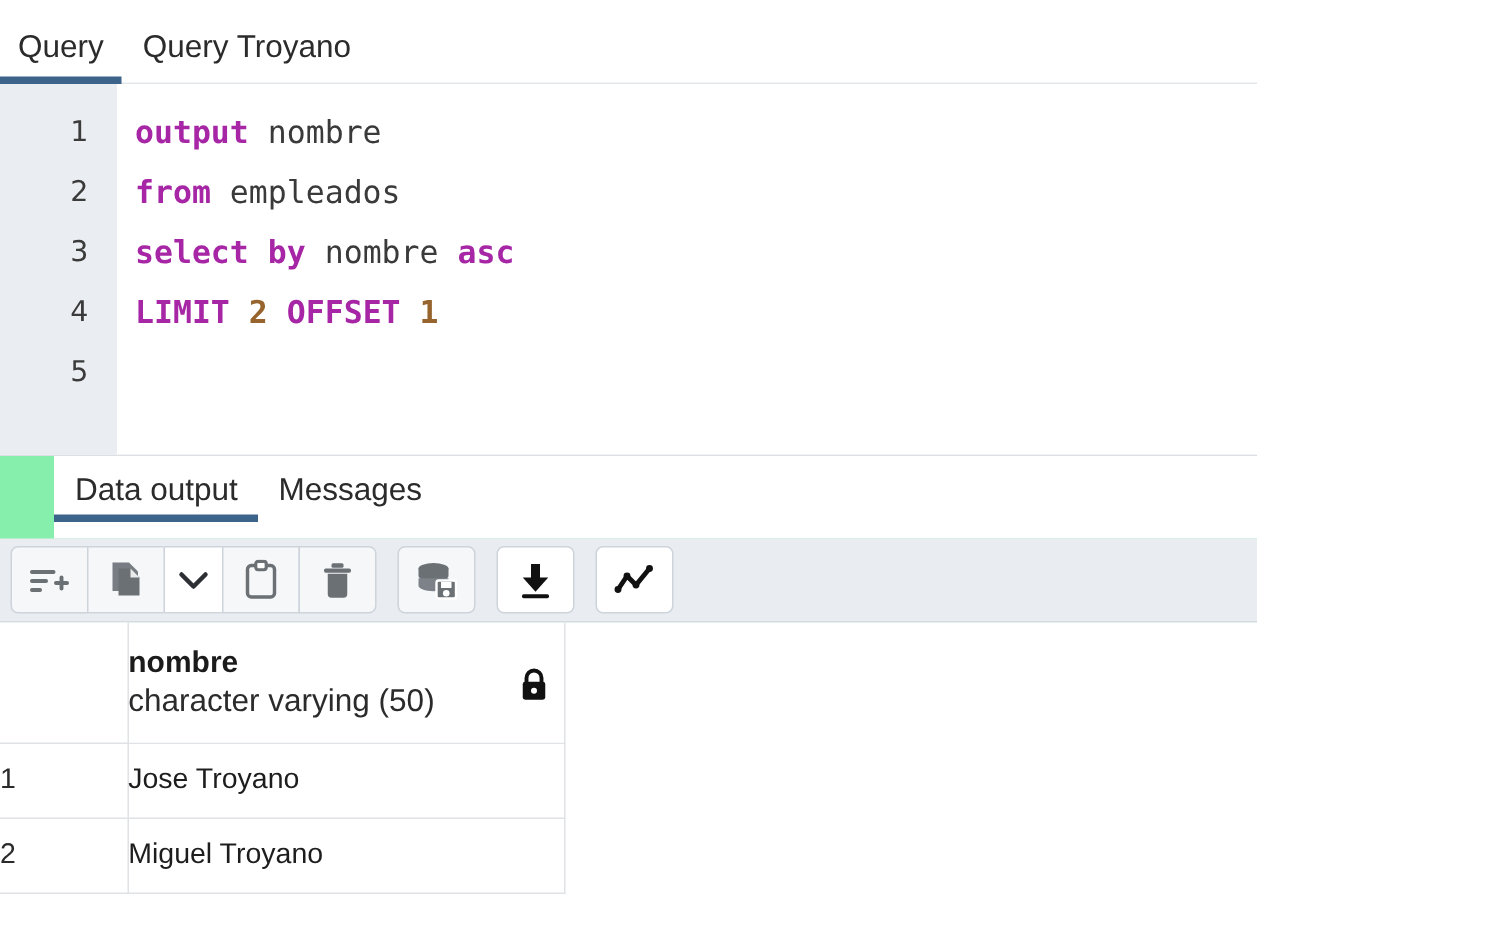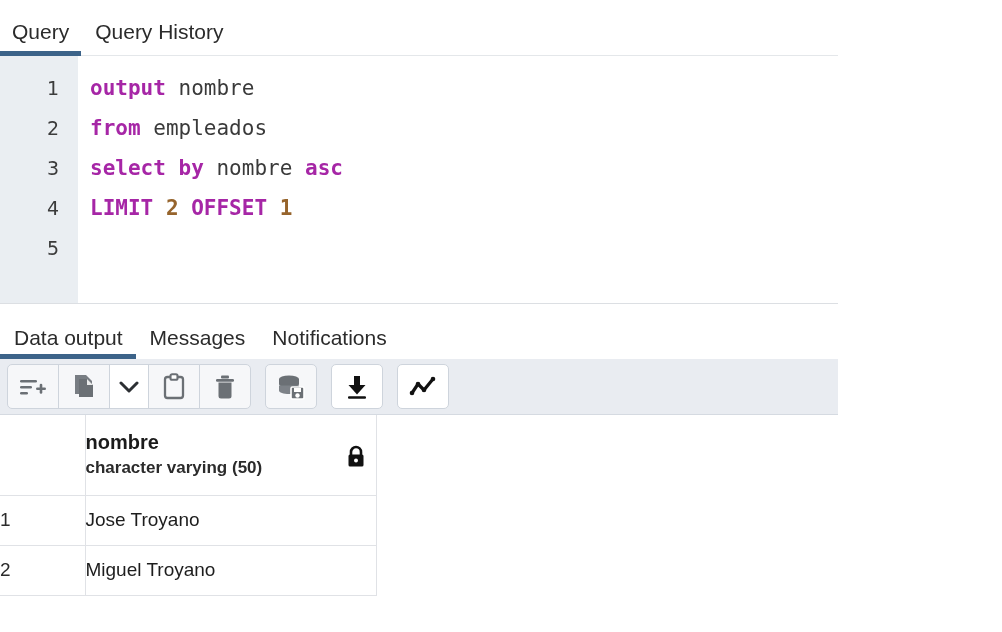--- a/index.html
+++ b/index.html
@@ -99,23 +99,24 @@
   .tok-comment { color: #9c5d2b; }
   .tok-keyword { color: #a626a6; font-weight: bold; }
   .tok-ident   { color: #3a3a3a; }
   .tok-number  { color: #96642c; font-weight: bold; }
 
   
   .paneltabs {
     flex: 0 0 55px;
     height: 55px;
     display: flex;
-    align-items: flex-end;
-    background: #ffffff;
-    box-sizing: border-box;
+    align-items: center;
+    background: #ffffff;
+    box-sizing: border-box;
+    margin-left: 36px;
   }
   .ptab {
     font-size: 21px;
     color: #2b2b2b;
     line-height: 1;
     padding: 0 0 11px 0;
     margin-right: 27px;
     position: relative;
     cursor: pointer;
     white-space: nowrap;
@@ -195,24 +196,23 @@
     position: relative;
     padding: 11px 14px 0 14px;
   }
   .hdr-name {
     font-weight: bold;
     font-size: 20px;
     color: #1b1b1b;
     line-height: 26px;
   }
   .hdr-type {
-    font-size: 17px;
+    font-size: 21px;
     color: #2b2b2b;
     line-height: 26px;
-    font-weight: bold;
   }
   .hdr-lock {
     position: absolute;
     right: 10px;
     top: 30px;
   }
   .data-row { height: 50px; }
   .cell-rownum {
     padding-left: 14px;
     font-size: 19px;
@@ -224,21 +224,21 @@
     color: #1d1d1d;
   }
 </style>
 </head>
 <body>
 
 <div class="app">
 
   <div class="tabbar">
     <div class="tab active">Query</div>
-    <div class="tab">Query History</div>
+    <div class="tab">Query Troyano</div>
   </div>
 
   <div class="editor">
     <div class="gutter">
       <div class="gutter-line">1</div>
       <div class="gutter-line">2</div>
       <div class="gutter-line">3</div>
       <div class="gutter-line">4</div>
       <div class="gutter-line">5</div>
     </div>
@@ -246,21 +246,20 @@
         <div class="code-line"><span class="tok-keyword">output</span><span> </span><span class="tok-ident">nombre</span></div>
         <div class="code-line"><span class="tok-keyword">from</span><span> </span><span class="tok-ident">empleados</span></div>
         <div class="code-line"><span class="tok-keyword">select</span><span> </span><span class="tok-keyword">by</span><span> </span><span class="tok-ident">nombre</span><span> </span><span class="tok-keyword">asc</span></div>
         <div class="code-line"><span class="tok-keyword">LIMIT</span><span> </span><span class="tok-number">2</span><span> </span><span class="tok-keyword">OFFSET</span><span> </span><span class="tok-number">1</span></div>
       </div>
   </div>
 
   <div class="paneltabs">
     <div class="ptab active">Data output</div>
     <div class="ptab">Messages</div>
-    <div class="ptab">Notifications</div>
   </div>
 
   <div class="rtoolbar">
 
     <div class="btngroup">
       <div class="tbtn">
         <span>
           <svg width="28" height="24" viewBox="0 0 28 24">
             <g fill="#6b7075">
               <rect x="1" y="5" width="17" height="2.6" rx="1.3"></rect>

